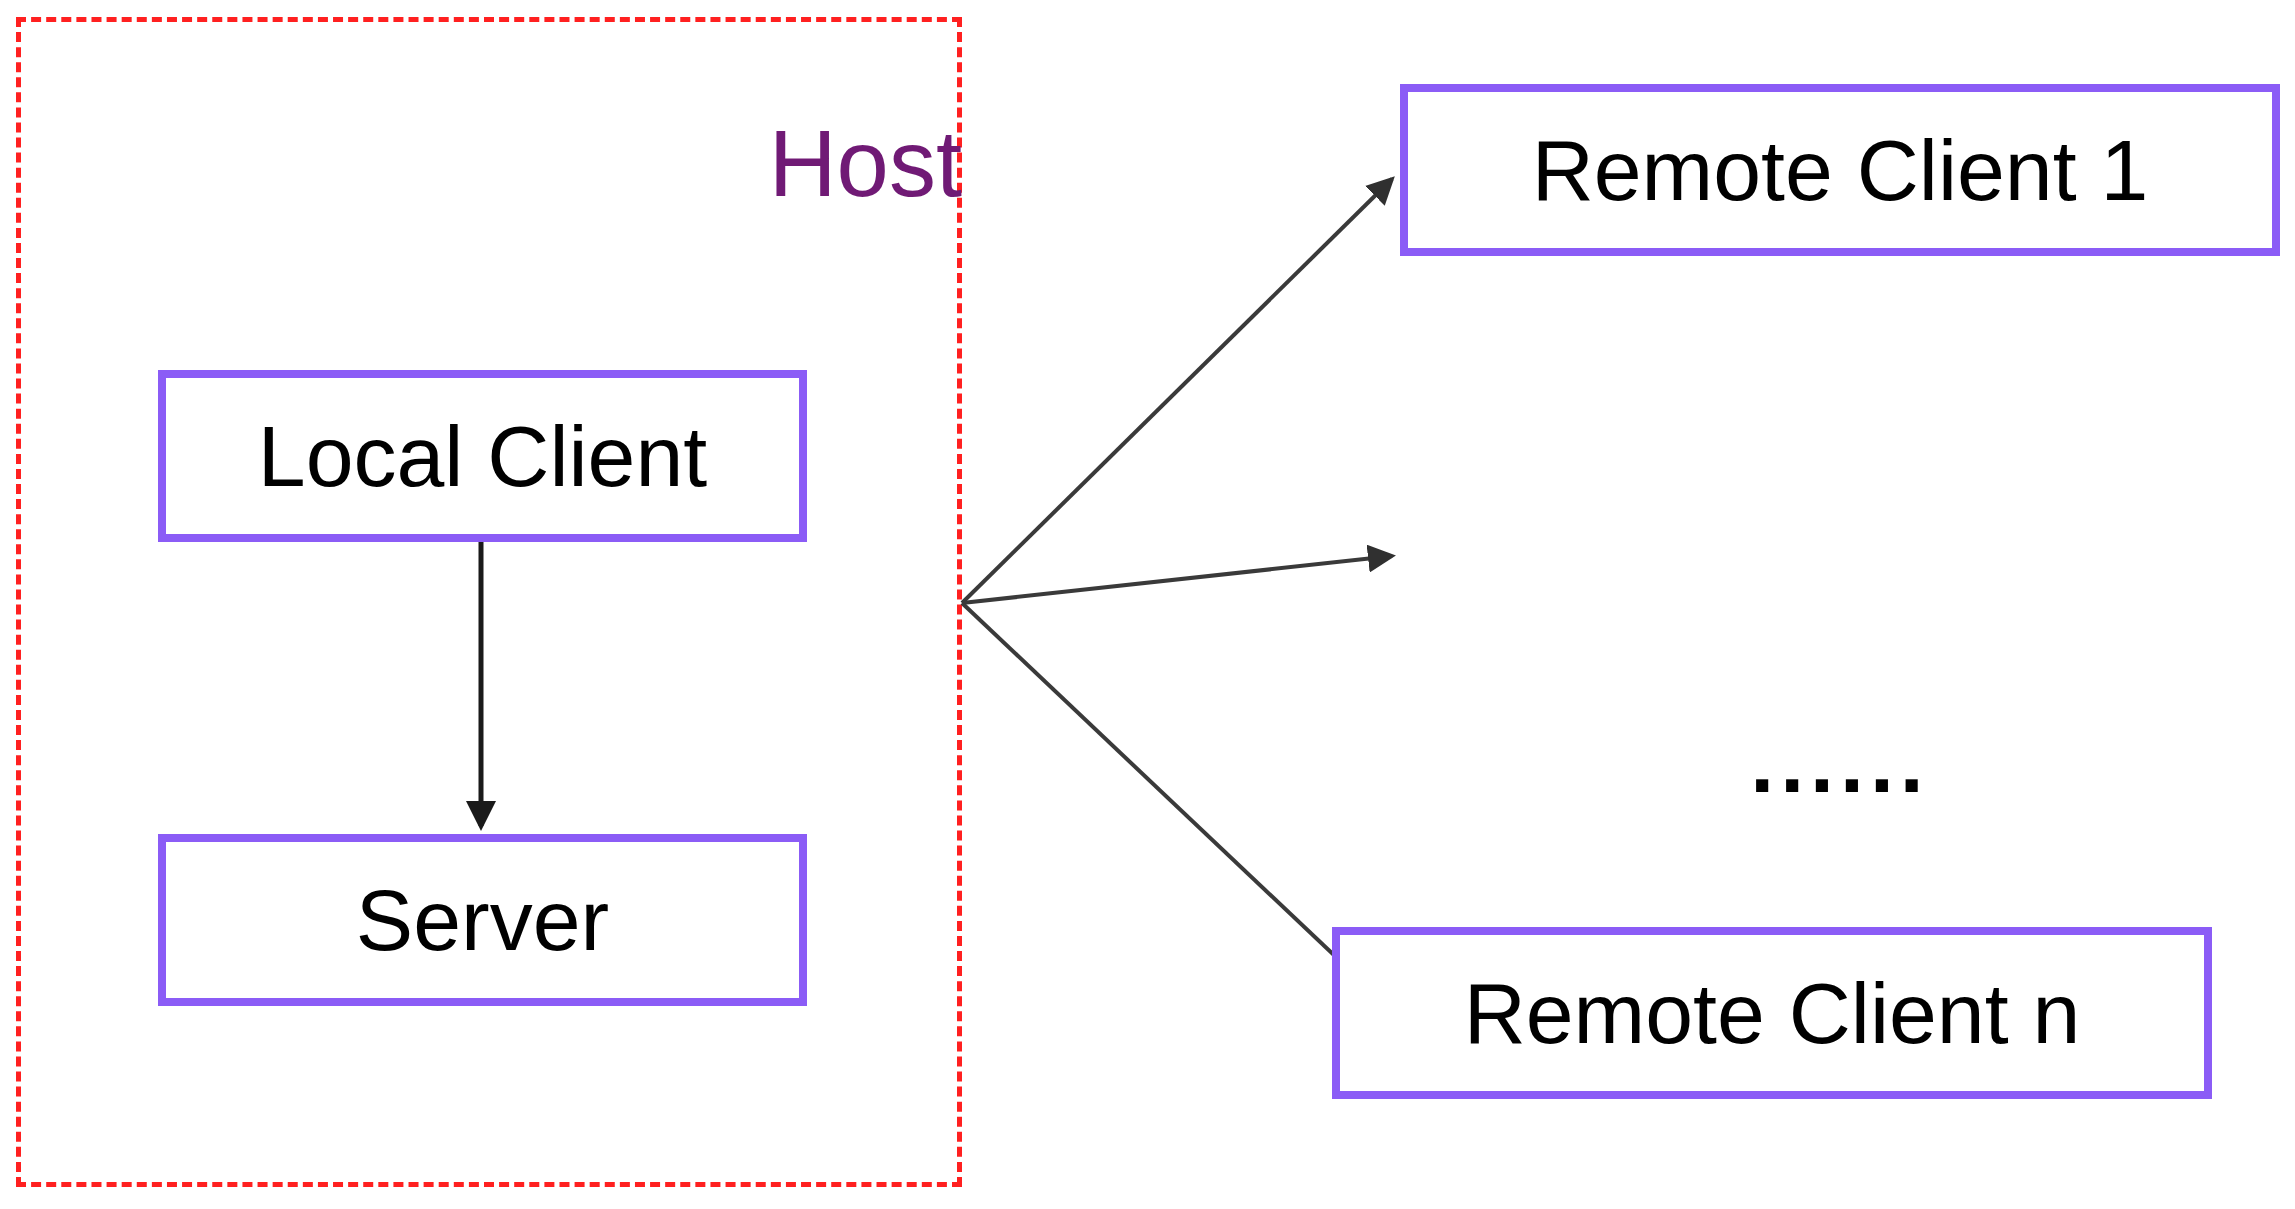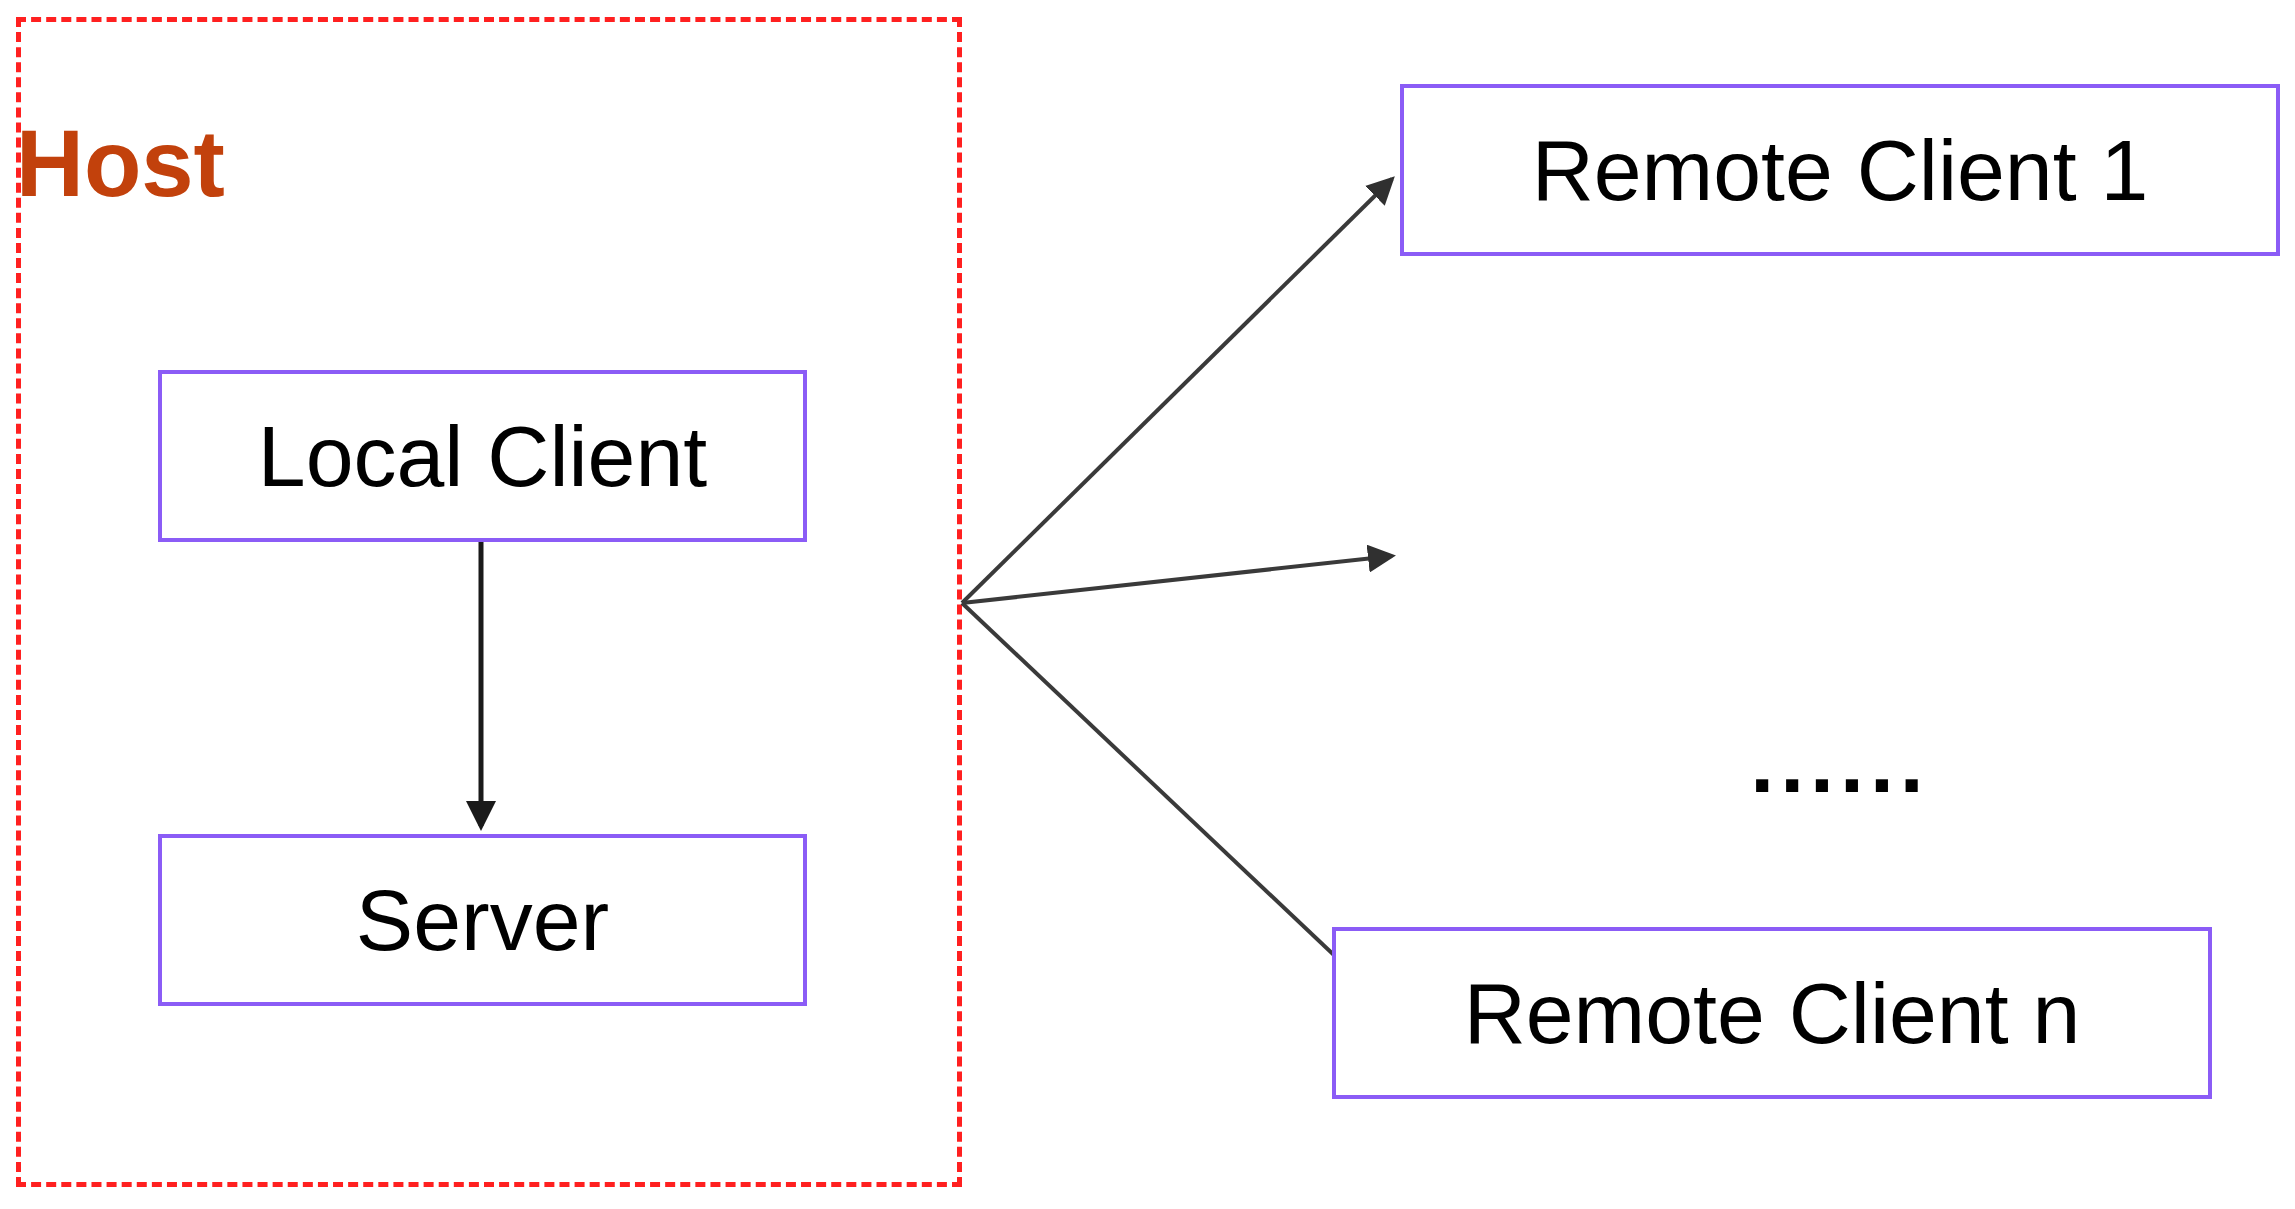--- a/index.html
+++ b/index.html
@@ -25,33 +25,33 @@
     border: 5px dashed #ff2020;
     box-sizing: border-box;
     background: transparent;
   }
   
   .host-title {
     position: absolute;
     left: 16px;
     top: 112px;
     width: 946px;
-    text-align: left;
+    text-align: right;
     font-size: 94px;
     line-height: 104px;
-    color: #c2410c;
-    font-weight: 700;
+    color: #701a75;
+    font-weight: 400;
     white-space: nowrap;
   }
   
   .node {
     position: absolute;
     box-sizing: border-box;
     background: #ffffff;
-    border: 4px solid #8b5cf6;
+    border: 8px solid #8b5cf6;
     display: flex;
     align-items: center;
     justify-content: center;
     color: #000000;
     font-weight: 400;
     white-space: nowrap;
     overflow: visible;
   }
   .node-local   { left: 158px;  top: 341px;  width: 649px; height: 172px; font-size: 86px; margin-top: 29px; }
   .node-server  { left: 158px;  top: 834px;  width: 649px; height: 172px; font-size: 86px; }

